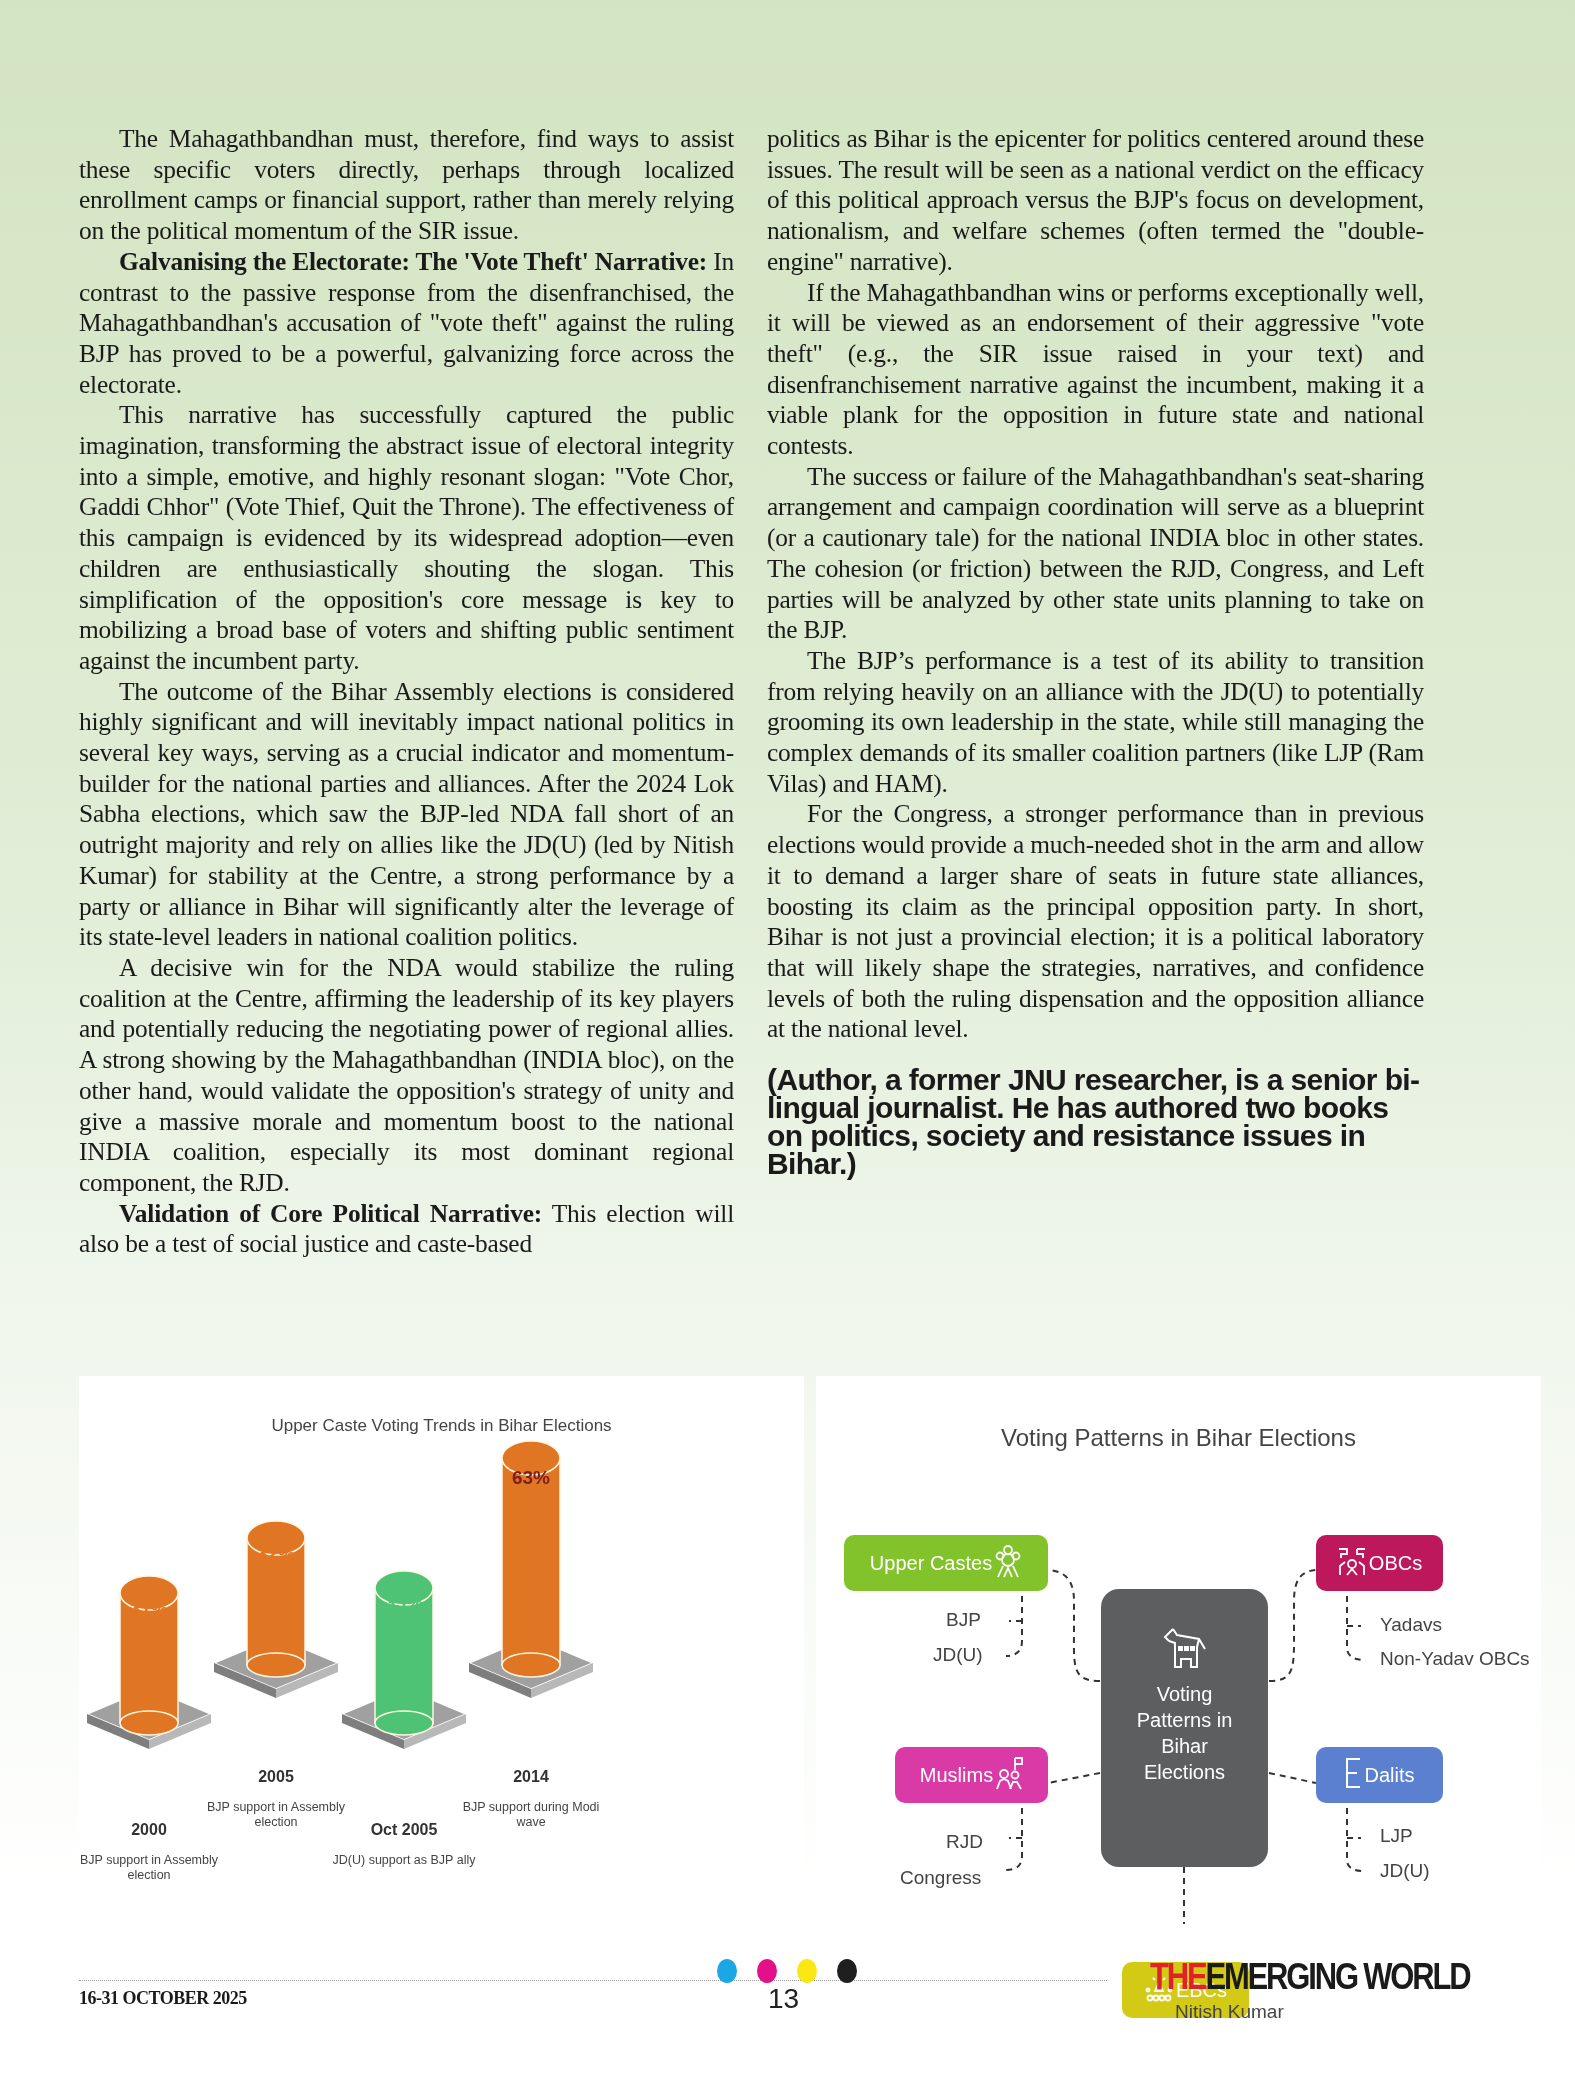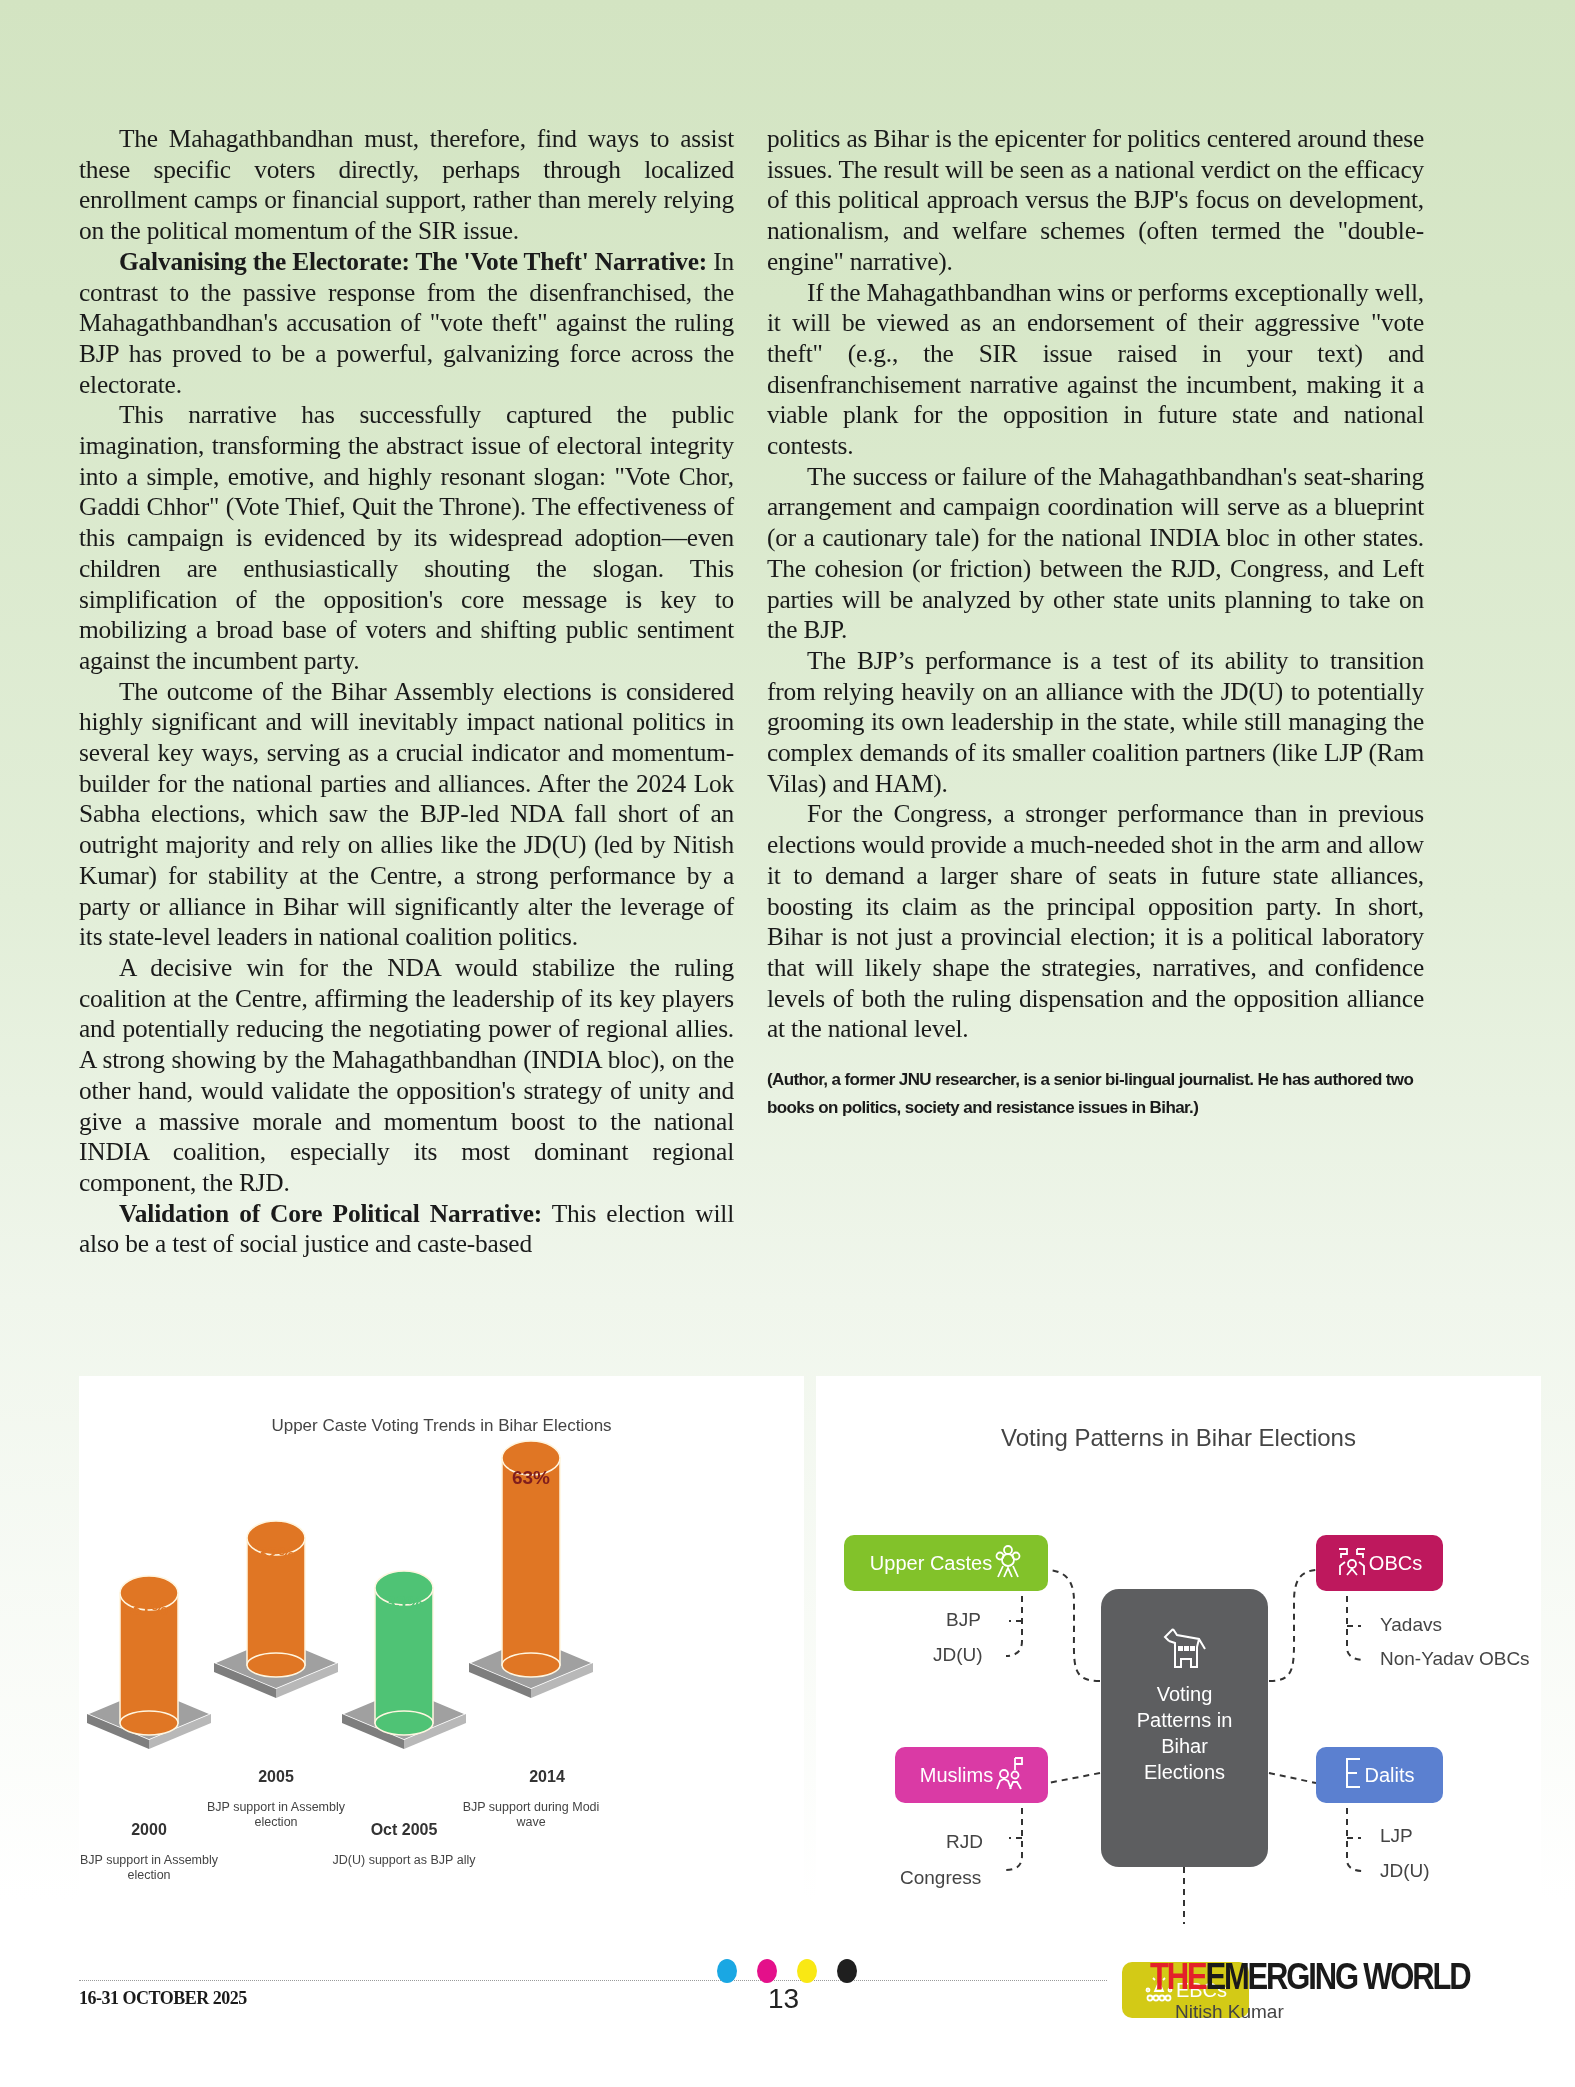--- a/index.html
+++ b/index.html
@@ -23,21 +23,21 @@
   }
   .col.left { left: 79px; }
   .col.right { left: 767px; width: 657px; }
   .col p { text-indent: 40px; }
   .col p.noindent { text-indent: 0; }
   .col b { font-weight: bold; }
   .author {
     margin-top: 22px;
     font-family: "Liberation Sans", sans-serif;
     font-weight: bold;
-    font-size: 17px;
+    font-size: 30px;
     line-height: 28px;
     text-align: left;
     text-indent: 0 !important;
     letter-spacing: -0.6px;
   }
   
   .panel {
     position: absolute;
     top: 1376px;
     height: 548px;
@@ -169,21 +169,21 @@
   <div class="bar-value" style="left:137px;top:167px;color:#e07624">32%</div>
   <div class="bar-value" style="left:265px;top:216px;color:#4fc375">33%</div>
   <div class="bar-value" style="left:392px;top:91px;color:#7f1d1d">63%</div>
 
   <div class="bar-year" style="left:-10px;top:445px">2000</div>
   <div class="bar-desc" style="left:-10px;top:477px">BJP support in Assembly election</div>
   <div class="bar-year" style="left:117px;top:392px">2005</div>
   <div class="bar-desc" style="left:117px;top:424px">BJP support in Assembly election</div>
   <div class="bar-year" style="left:245px;top:445px">Oct 2005</div>
   <div class="bar-desc" style="left:245px;top:477px">JD(U) support as BJP ally</div>
-  <div class="bar-year" style="left:388px;top:392px">2014</div>
+  <div class="bar-year" style="left:372px;top:392px">2014</div>
   <div class="bar-desc" style="left:372px;top:424px">BJP support during Modi wave</div>
 </div>
 
 <div class="panel right">
   <div class="diag-title">Voting Patterns in Bihar Elections</div>
 
   <svg width="725" height="548" style="position:absolute;left:0;top:0">
     <g fill="none" stroke="#333" stroke-width="2" stroke-dasharray="6,5">
 
       <path d="M284,305 C255,305 258,290 258,250 L258,225 C258,200 245,195 232,194"></path>

